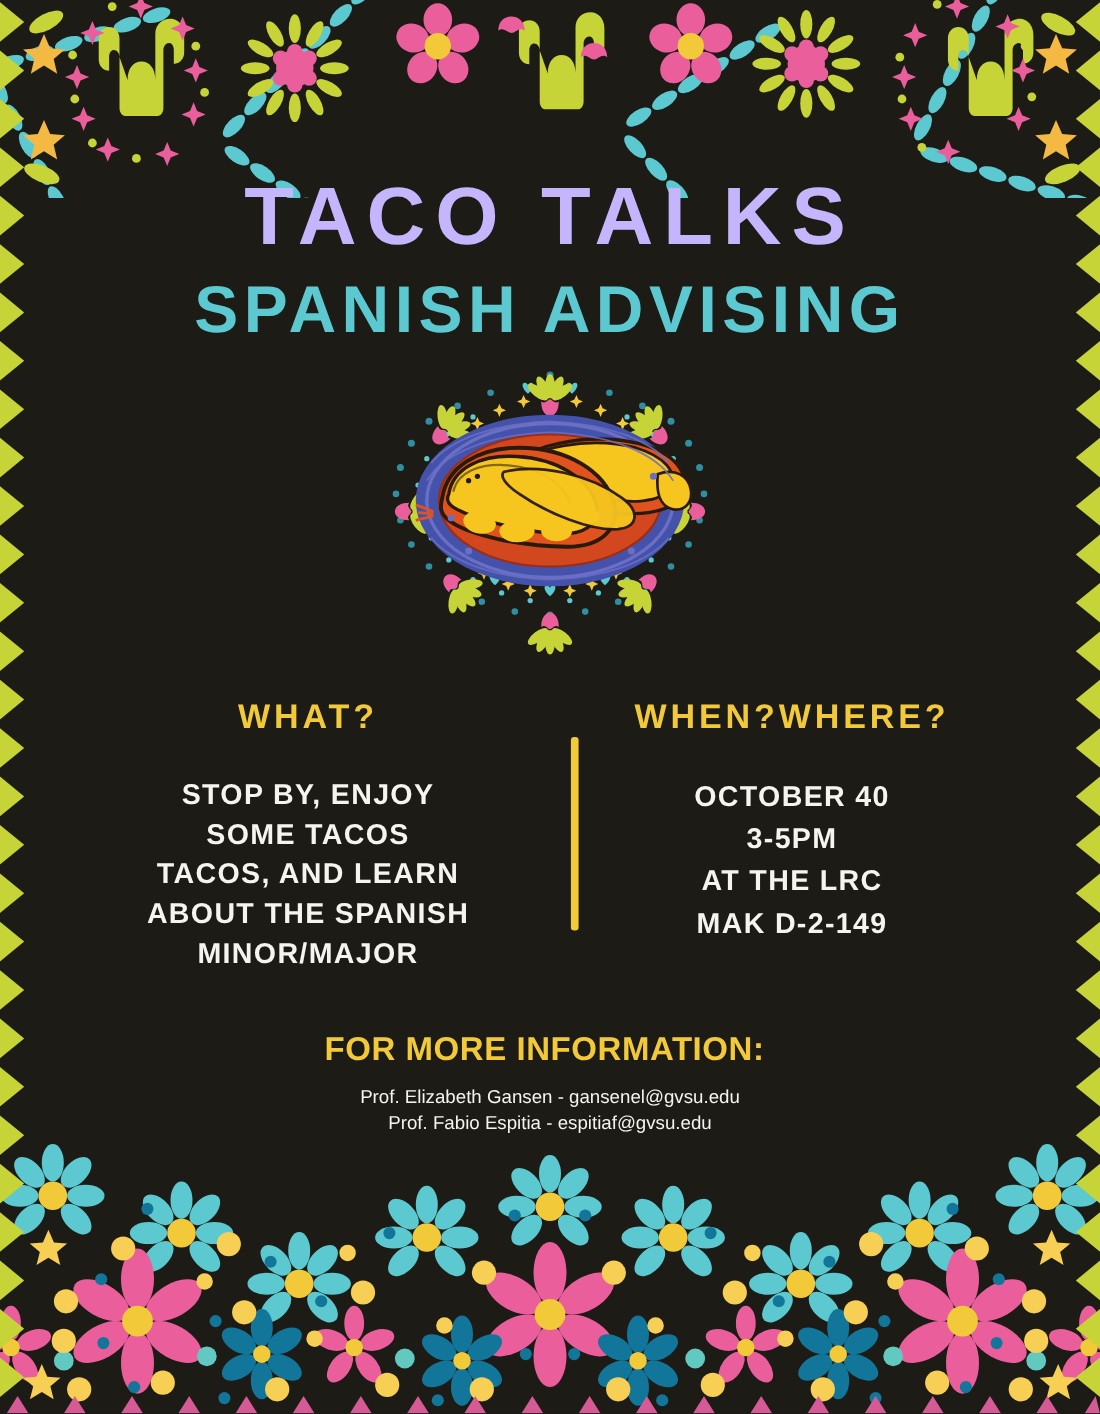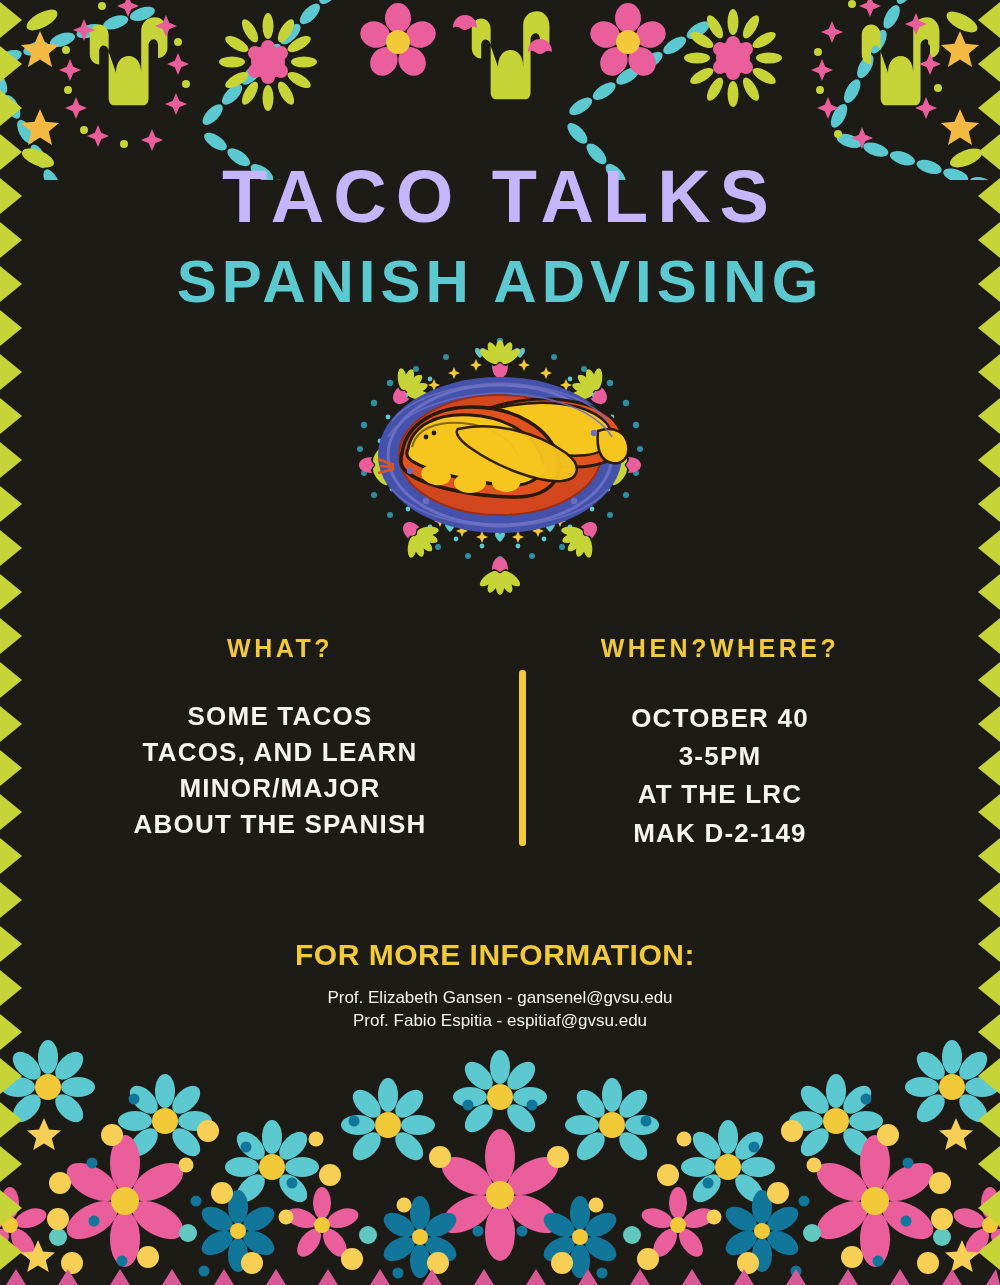--- a/index.html
+++ b/index.html
@@ -31,21 +31,21 @@
 
   
   .taco-art{position:absolute;left:330px;top:325px;width:340px;height:300px;}
 
   
   .cols{position:absolute;left:0;top:636px;width:1000px;height:250px;}
   .col{position:absolute;top:0;text-align:center;}
   .col-left{left:110px;width:340px;}
   .col-right{left:550px;width:340px;}
   .col-head{
-    font-size:25px;font-weight:bold;letter-spacing:3.5px;
+    font-size:31px;font-weight:bold;letter-spacing:3.5px;
     color:#f2c938;margin:0 0 38px 0;line-height:1;
   }
   .col-body{
     font-size:26px;font-weight:bold;letter-spacing:1.2px;
     color:#f6f4ee;line-height:1.38;margin:0;
   }
   .col-body-right{line-height:1.47;}
   .divider{
     position:absolute;left:519px;top:34px;width:7px;height:176px;
     background:#f2c938;border-radius:3px;
@@ -465,24 +465,25 @@
       </g>
     </svg>
   </div>
 
   <div class="cols">
     <div class="divider"></div>
 
     <div class="col col-left">
       <div class="col-head">WHAT?</div>
       <div class="col-body">
+        <div>STOP BY, ENJOY</div>
         <div>SOME TACOS</div>
         <div>TACOS, AND LEARN</div>
+        <div>ABOUT THE SPANISH</div>
         <div>MINOR/MAJOR</div>
-        <div>ABOUT THE SPANISH</div>
       </div>
     </div>
 
     <div class="col col-right">
       <div class="col-head">WHEN?WHERE?</div>
       <div class="col-body col-body-right">
         <div>OCTOBER 40</div>
         <div>3-5PM</div>
         <div>AT THE LRC</div>
         <div>MAK D-2-149</div>

